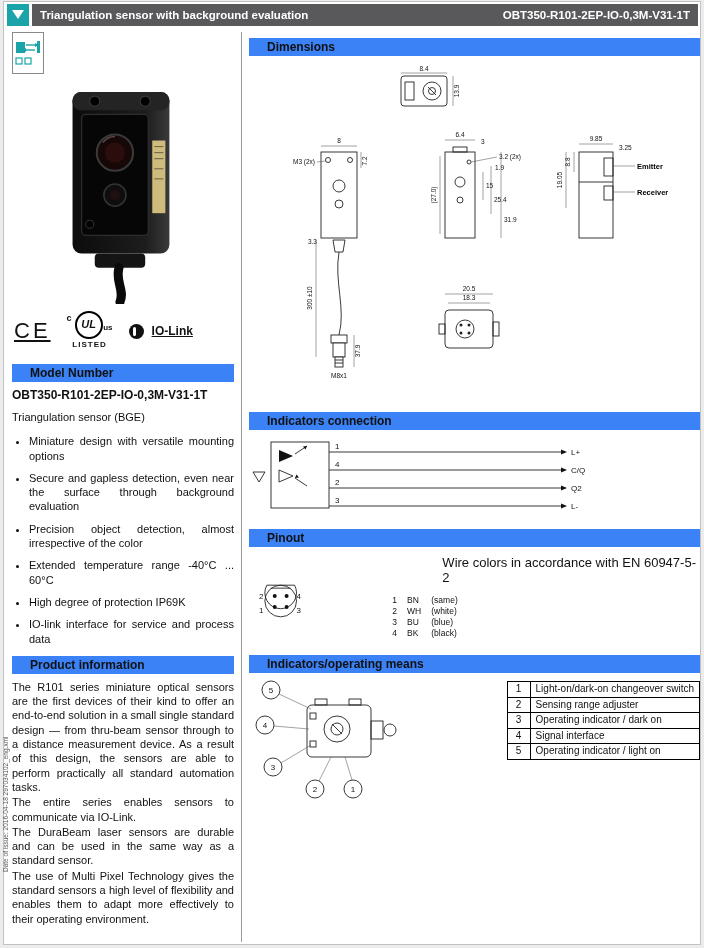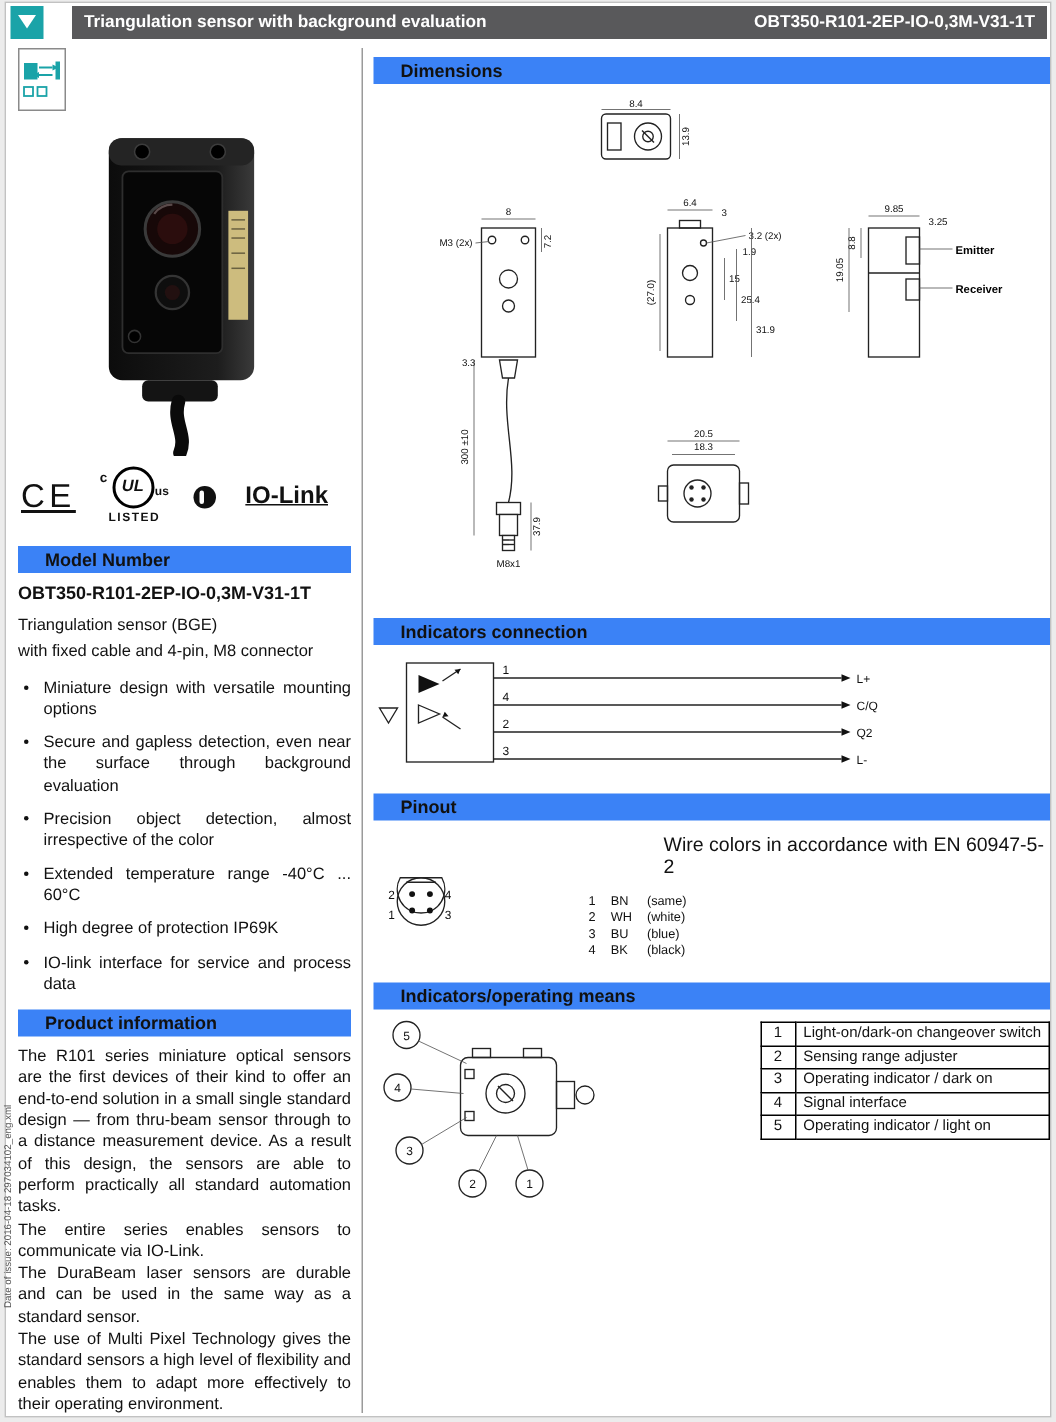--- a/index.html
+++ b/index.html
@@ -3,42 +3,42 @@
 <meta charset="utf-8">
 <style>
   html,body{margin:0;padding:0;background:#e9e9e9;font-family:"Liberation Sans","DejaVu Sans",sans-serif;color:#111;}
   .frame{position:relative;width:704px;height:948px;background:#ececec;overflow:hidden;}
   .page{position:absolute;left:3px;top:1px;width:698px;height:944px;background:#fff;border:1px solid #c2c2c2;box-sizing:border-box;}
 
   
   .logo-sq{position:absolute;left:3px;top:2px;width:22px;height:22px;background:#1aa3a8;}
   .logo-sq svg{display:block}
   .topbar{position:absolute;left:28px;top:2px;right:2px;height:22px;background:#59595b;color:#fff;
-          display:flex;align-items:center;justify-content:space-between;padding:0 8px;box-sizing:border-box;margin-left:16px;}
+          display:flex;align-items:center;justify-content:space-between;padding:0 8px;box-sizing:border-box;}
   .topbar .t{font-size:11.5px;font-weight:bold;}
   .topbar .pn{font-size:11.5px;font-weight:bold;}
 
   .vdivider{position:absolute;left:237px;top:30px;bottom:2px;width:1px;background:#9a9a9a;}
 
   .side-note{position:absolute;left:-2px;top:870px;transform:rotate(-90deg);transform-origin:left top;
              font-size:6.5px;color:#555;white-space:nowrap;width:400px;}
 
   
   .left-col{position:absolute;left:8px;top:30px;width:222px;}
   .symbol-box{width:30px;height:40px;border:1px solid #8a8a8a;margin-bottom:8px;display:flex;align-items:center;justify-content:center;}
   .photo{width:210px;height:222px;margin:0 auto 4px auto;}
   .certs{display:flex;align-items:center;gap:16px;height:46px;margin:0 0 10px 2px;text-decoration:underline;}
   .ce{font-size:22px;letter-spacing:3px;font-weight:500;}
   .ul-wrap{position:relative;display:inline-block;width:46px;height:40px;}
   .ul-c{position:absolute;left:0;top:2px;font-size:9px;font-weight:bold;}
   .ul-circle{position:absolute;left:8px;top:0;width:24px;height:24px;border:2px solid #000;border-radius:50%;
              font-weight:bold;font-style:italic;font-size:11px;text-align:center;line-height:23px;}
   .ul-us{position:absolute;right:0;top:12px;font-size:8px;font-weight:bold;}
   .ul-listed{position:absolute;left:2px;top:29px;width:42px;text-align:center;font-size:8px;font-weight:bold;letter-spacing:1px;}
-  .iolink{display:flex;align-items:center;gap:20px;font-weight:bold;font-size:16px;}
+  .iolink{display:flex;align-items:center;gap:8px;font-weight:bold;font-size:12px;}
   .iolink-dot{width:15px;height:15px;border-radius:50%;background:#111;display:inline-block;position:relative;}
   .iolink-dot::after{content:"";position:absolute;left:4px;top:3px;width:3px;height:9px;background:#fff;border-radius:2px;}
 
   .sec{background:#3b82f6;font-size:12px;font-weight:bold;margin:0;padding:2px 18px;line-height:14px;}
   .left-col .sec{margin-bottom:6px;}
   .model-number{font-size:12px;font-weight:bold;margin:4px 0 8px 0;}
   .model-desc{font-size:11px;margin:0 0 3px 0;line-height:1.3;}
   .model-block{margin-bottom:10px;}
   ul.features{margin:4px 0 10px 0;padding-left:17px;font-size:11px;line-height:1.3;}
   ul.features li{margin-bottom:8px;text-align:justify;}
@@ -145,21 +145,20 @@
         <span class="iolink">
           <span class="iolink-dot"></span>
           <span>IO-Link</span>
         </span>
       </div>
 
       <h3 class="sec">Model Number</h3>
       <div class="model-block">
         <div class="model-number">OBT350-R101-2EP-IO-0,3M-V31-1T</div>
         <div class="model-desc">Triangulation sensor (BGE)</div>
-        <div class="model-desc">with fixed cable and 4-pin, M8 connector</div>
       </div>
 
       <ul class="features">
         <li>Miniature design with versatile mounting options</li>
         <li>Secure and gapless detection, even near the surface through background evaluation</li>
         <li>Precision object detection, almost irrespective of the color</li>
         <li>Extended temperature range -40°C ... 60°C</li>
         <li>High degree of protection IP69K</li>
         <li>IO-link interface for service and process data</li>
       </ul>

